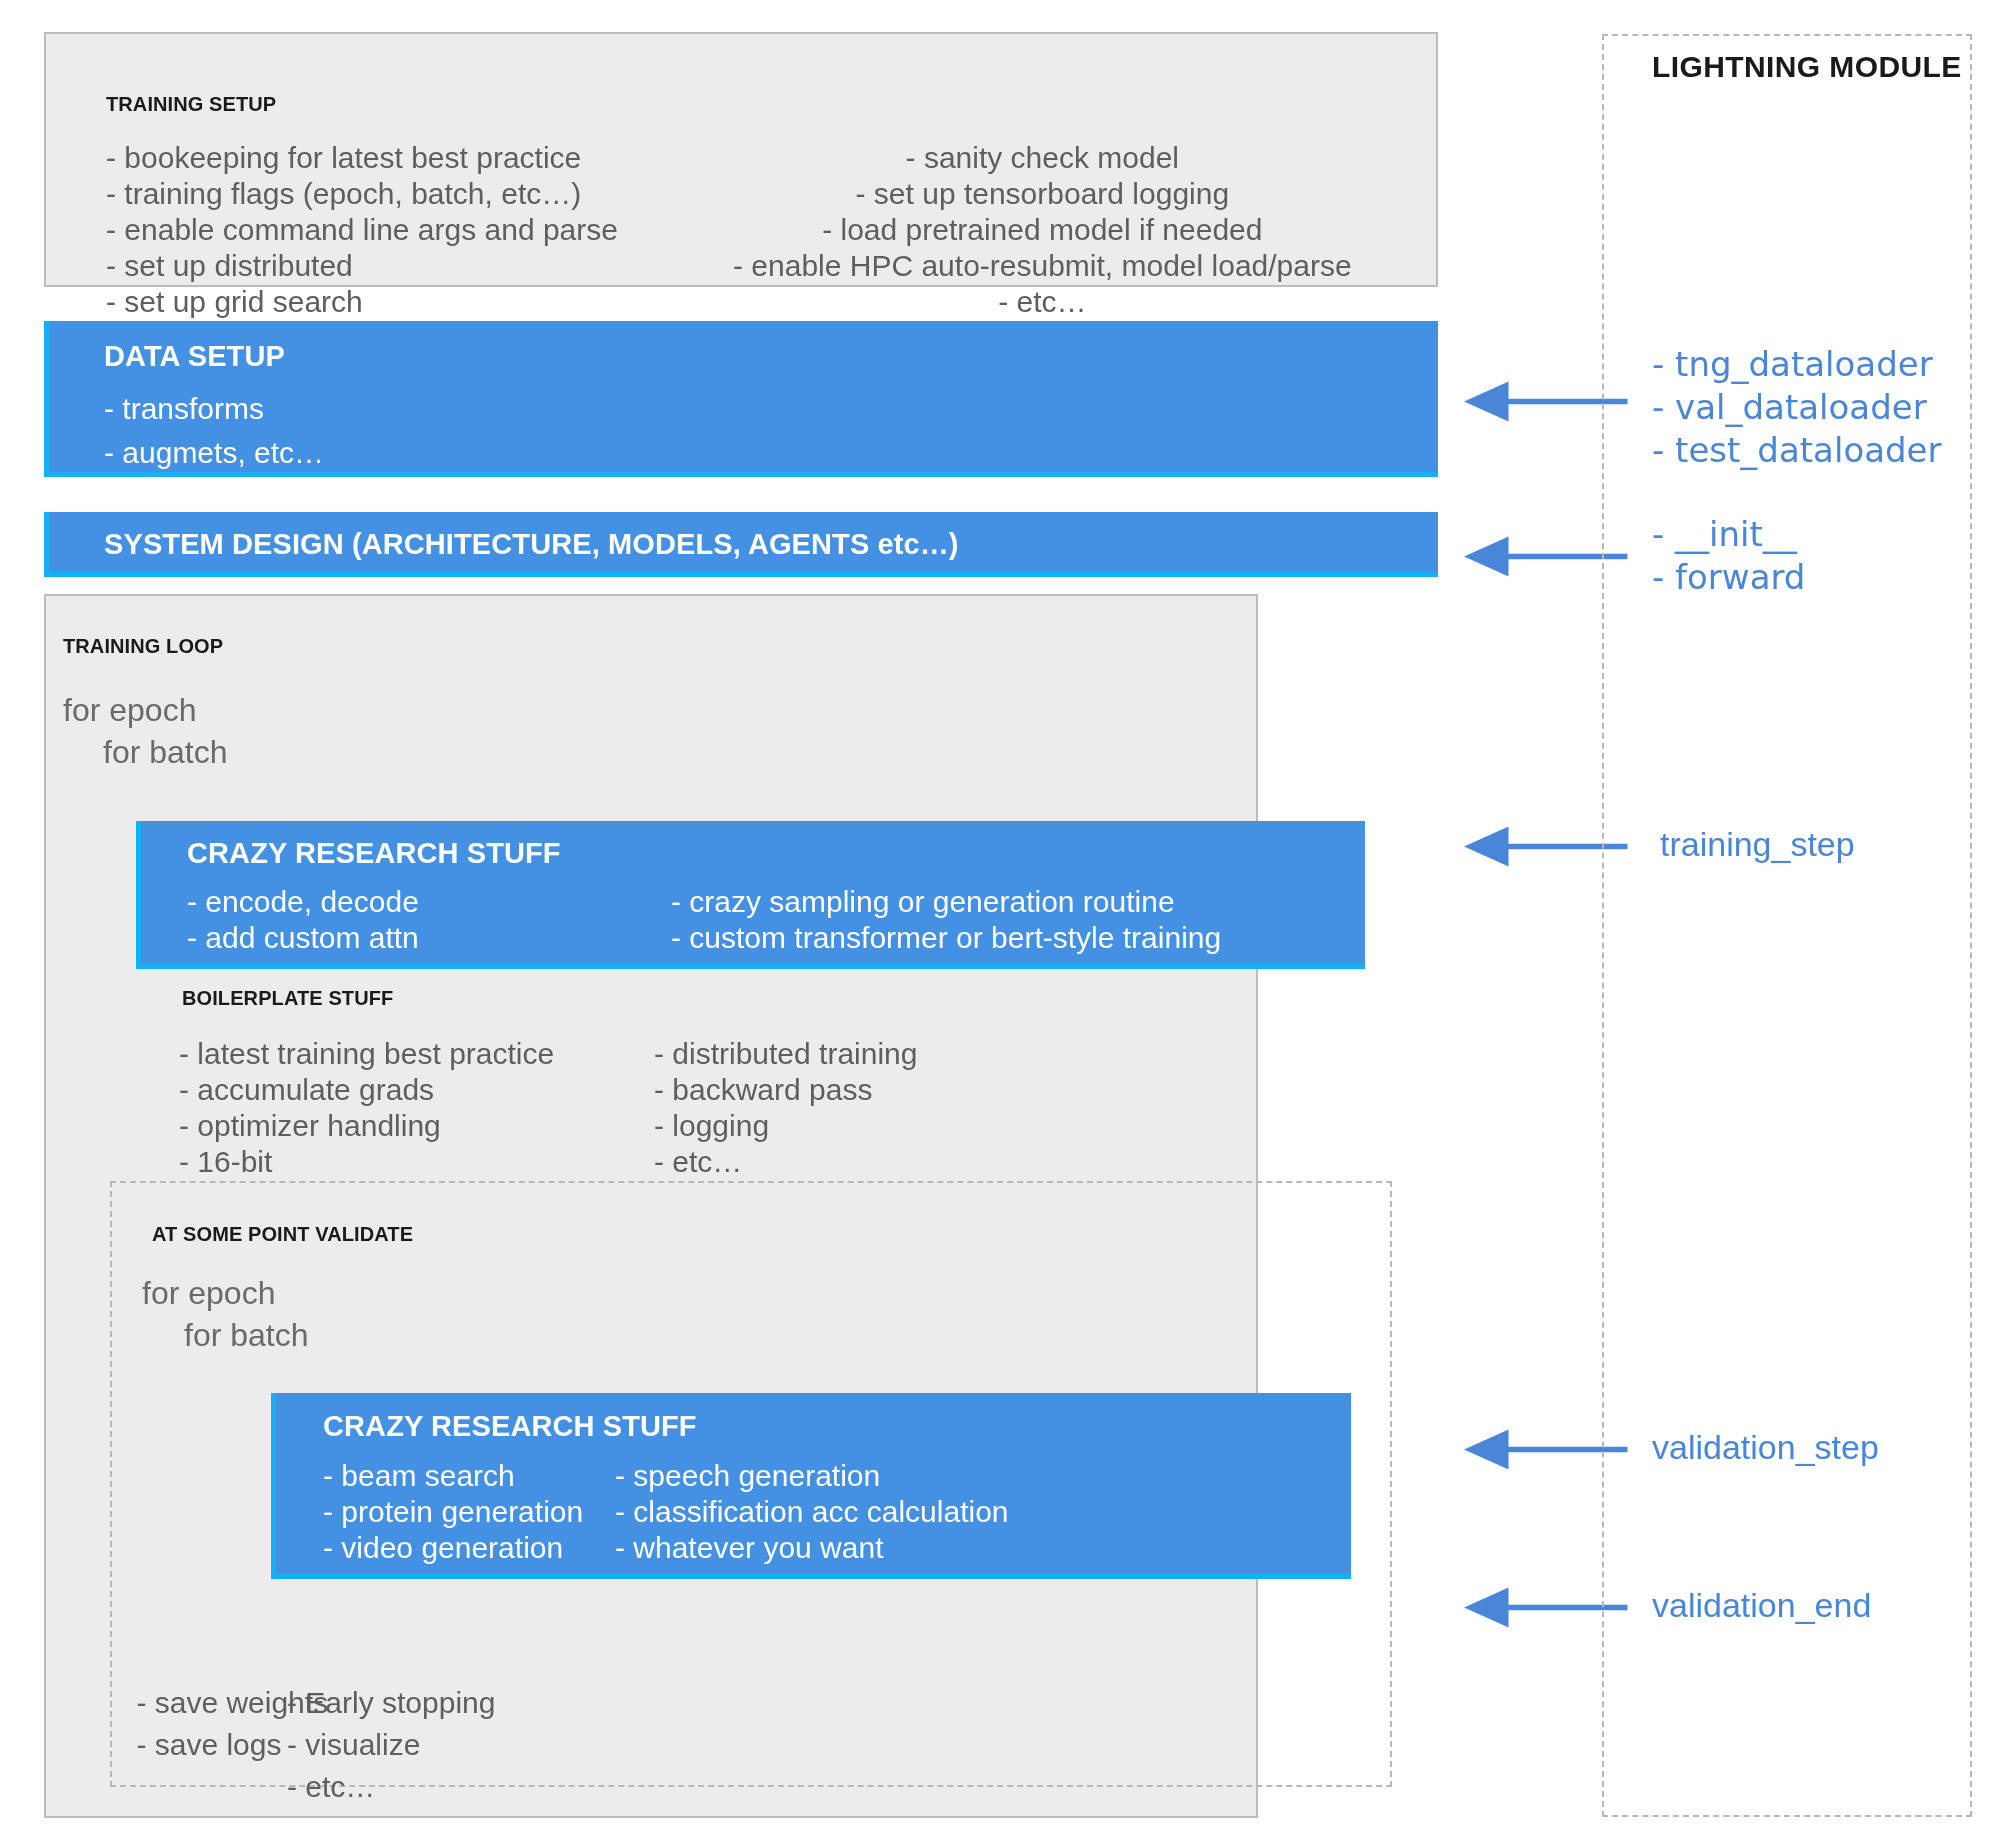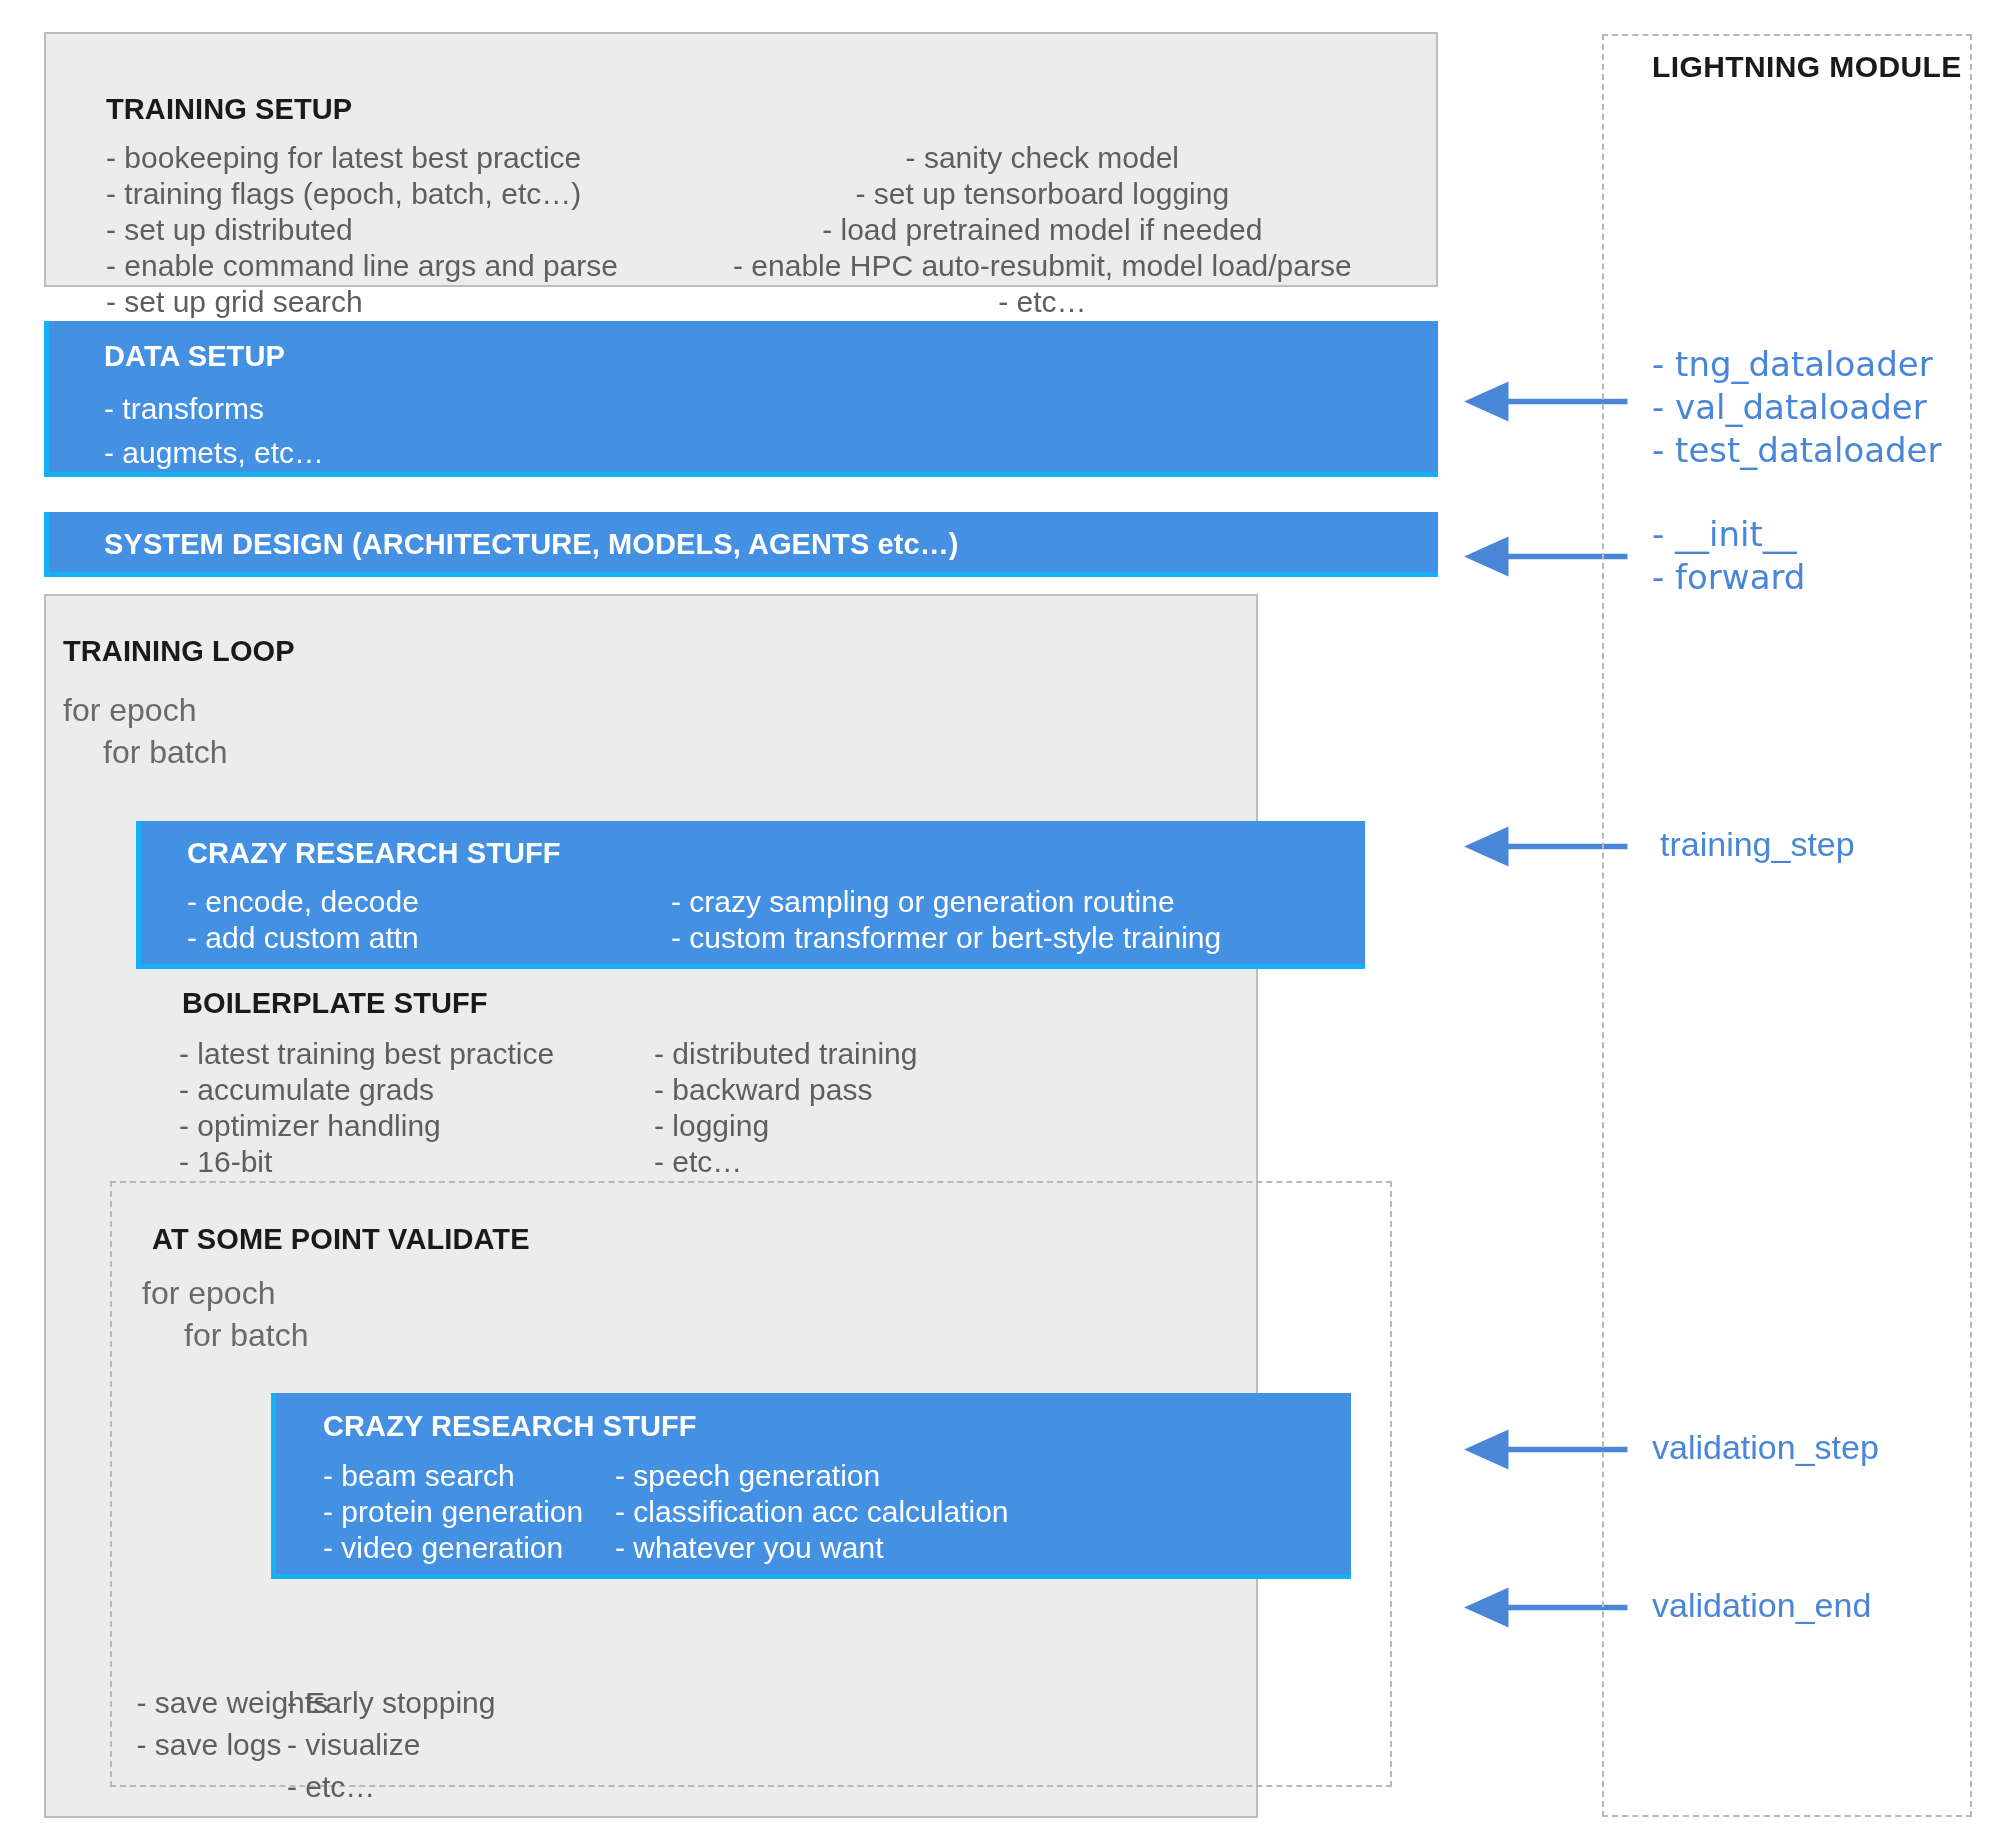--- a/index.html
+++ b/index.html
@@ -31,21 +31,21 @@
     background: transparent;
   }
   .dashed-box-right {
     border: 2.9px dashed #b8b8b8;
     background: transparent;
   }
 
   
   .hdr-dark {
     font-weight: bold;
-    font-size: 29px;
+    font-size: 20px;
     color: #1a1a1a;
     letter-spacing: 0.1px;
     white-space: nowrap;
   }
   .hdr-white {
     font-weight: bold;
     font-size: 29px;
     color: #ffffff;
     letter-spacing: 0.1px;
     white-space: nowrap;
@@ -98,22 +98,22 @@
 </style>
 </head>
 <body>
 
 <div class="abs gray-box" style="left:44px; top:32px; width:1394px; height:255px;">
   <div class="abs hdr-dark" style="left:60px; top:59px;">TRAINING SETUP</div>
 
   <div class="abs list" style="left:60px; top:106px;">
     <div class="item-gray">- bookeeping for latest best practice</div>
     <div class="item-gray">- training flags (epoch, batch, etc…)</div>
+    <div class="item-gray">- enable command line args and parse</div>
     <div class="item-gray">- set up distributed</div>
-    <div class="item-gray">- enable command line args and parse</div>
     <div class="item-gray">- set up grid search</div>
   </div>
 
   <div class="abs list" style="left:687px; top:106px;align-items:center;">
     <div class="item-gray">- sanity check model</div>
     <div class="item-gray">- set up tensorboard logging</div>
     <div class="item-gray">- load pretrained model if needed</div>
     <div class="item-gray">- enable HPC auto-resubmit, model load/parse</div>
     <div class="item-gray">- etc…</div>
   </div>

